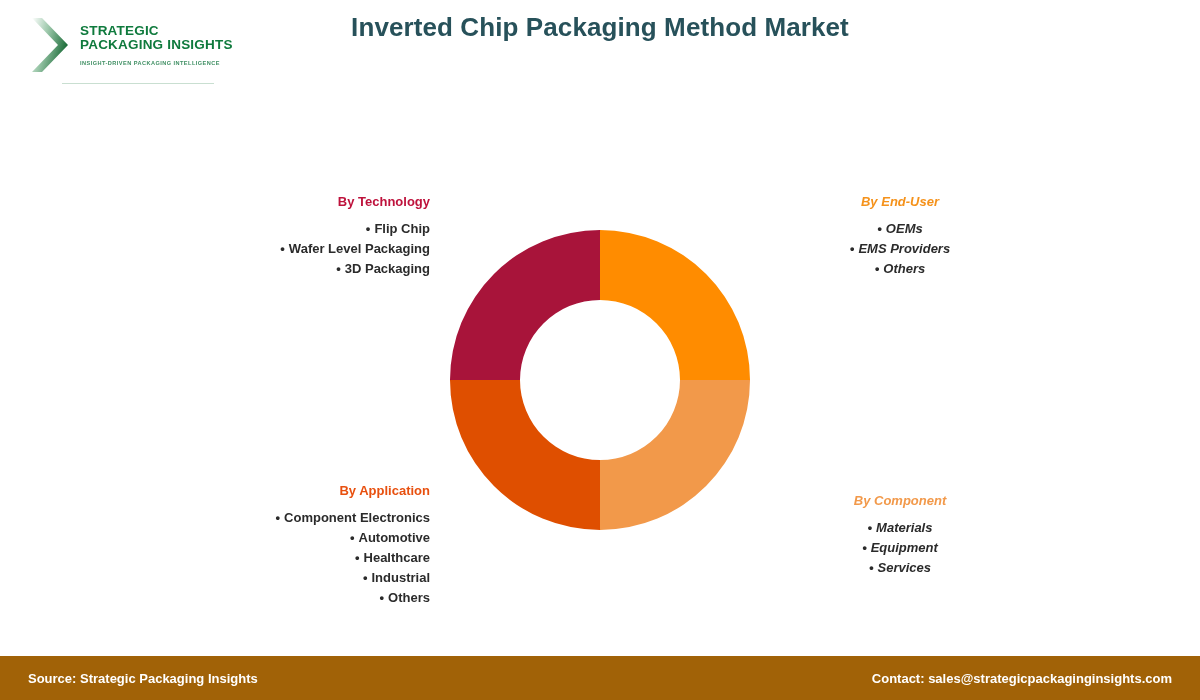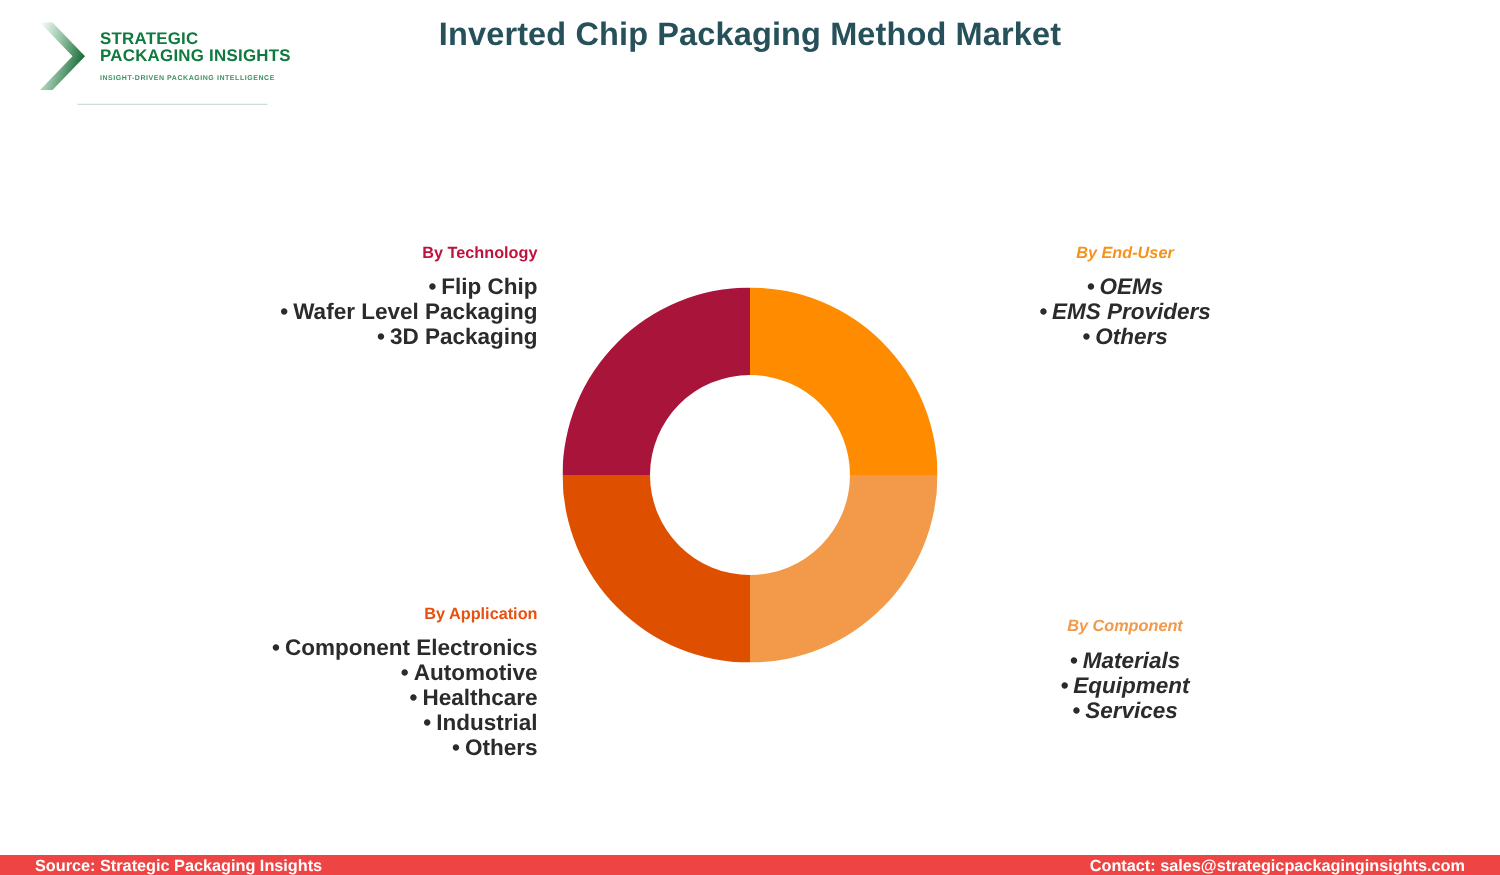--- a/index.html
+++ b/index.html
@@ -94,21 +94,21 @@
     font-weight: bold;
     margin: 0 0 7px 0;
     line-height: 20px;
   }
   .seg-list {
     list-style: none;
     margin: 0;
     padding: 0;
   }
   .seg-list li {
-    font-size: 18px;
+    font-size: 13px;
     font-weight: bold;
     color: #2b2b2b;
     line-height: 20px;
     white-space: nowrap;
   }
   .seg-list li .bullet {
     display: inline-block;
     margin-right: 4px;
   }
 
@@ -119,22 +119,22 @@
   #seg-enduser    { left: 770px; top: 192px; width: 260px; }
   #seg-application{ left: 180px; top: 481px; width: 250px; }
   #seg-component  { left: 770px; top: 491px; width: 260px; }
 
   
   .footer {
     position: absolute;
     left: 0;
     bottom: 0;
     width: 1200px;
-    height: 16px;
-    background: #ef4444;
+    height: 44px;
+    background: #a16207;
     display: flex;
     align-items: center;
     justify-content: space-between;
   }
   .footer-text {
     font-size: 13px;
     font-weight: bold;
     color: #ffffff;
     white-space: nowrap;
   }

